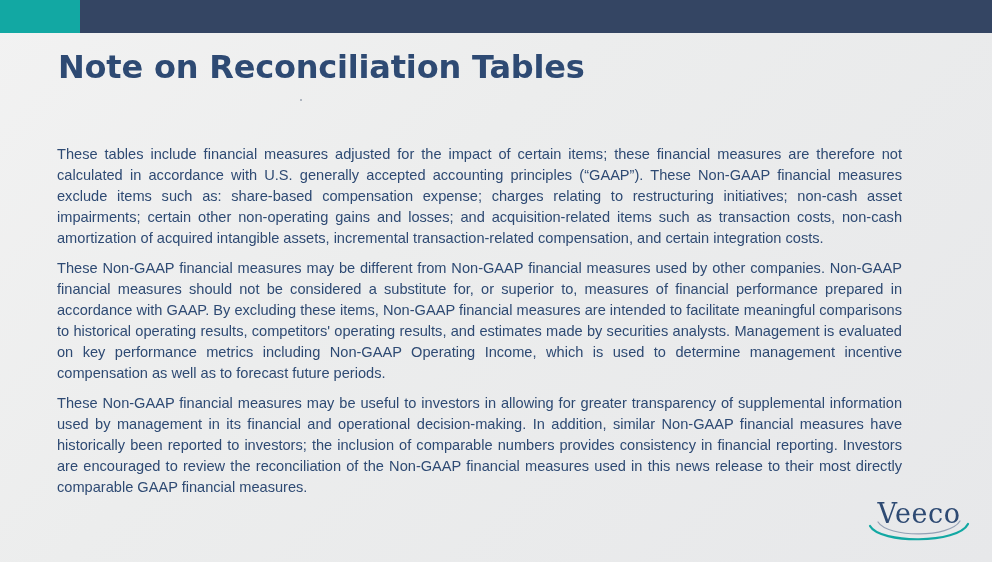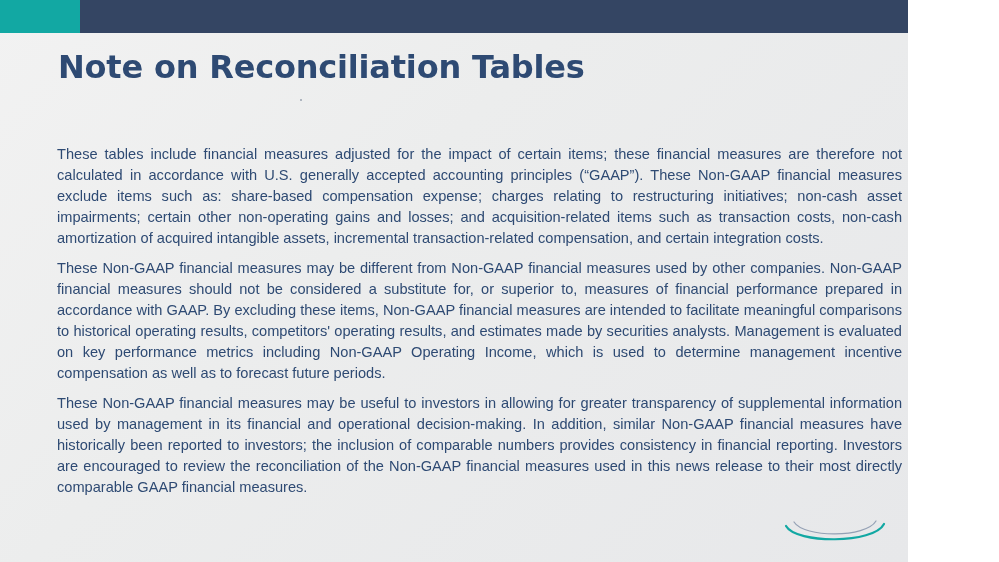--- a/index.html
+++ b/index.html
@@ -8,21 +8,21 @@
   }
   body {
     width: 999px;
     height: 562px;
     overflow: hidden;
     font-family: "Liberation Sans", sans-serif;
     background: #ffffff;
   }
   .slide {
     position: relative;
-    width: 908px;
+    width: 992px;
     height: 562px;
     background: linear-gradient(135deg, #f2f2f2 0%, #eceded 40%, #e7e8ea 100%);
     box-sizing: border-box;
     overflow: hidden;
   }
   .topbar {
     position: absolute;
     top: 0;
     left: 0;
     width: 999px;
@@ -112,19 +112,20 @@
 
   <div class="tiny-dot"></div>
 
   <div class="body-area">
     <p class="para">These tables include financial measures adjusted for the impact of certain items; these financial measures are therefore not calculated in accordance with U.S. generally accepted accounting principles (“GAAP”). These Non-GAAP financial measures exclude items such as: share-based compensation expense; charges relating to restructuring initiatives; non-cash asset impairments; certain other non-operating gains and losses; and acquisition-related items such as transaction costs, non-cash amortization of acquired intangible assets, incremental transaction-related compensation, and certain integration costs.</p>
     <p class="para">These Non-GAAP financial measures may be different from Non-GAAP financial measures used by other companies. Non-GAAP financial measures should not be considered a substitute for, or superior to, measures of financial performance prepared in accordance with GAAP. By excluding these items, Non-GAAP financial measures are intended to facilitate meaningful comparisons to historical operating results, competitors' operating results, and estimates made by securities analysts. Management is evaluated on key performance metrics including Non-GAAP Operating Income, which is used to determine management incentive compensation as well as to forecast future periods.</p>
     <p class="para">These Non-GAAP financial measures may be useful to investors in allowing for greater transparency of supplemental information used by management in its financial and operational decision-making. In addition, similar Non-GAAP financial measures have historically been reported to investors; the inclusion of comparable numbers provides consistency in financial reporting. Investors are encouraged to review the reconciliation of the Non-GAAP financial measures used in this news release to their most directly comparable GAAP financial measures.</p>
   </div>
 
   <div class="logo">
+    <div class="logo-text">Veeco</div>
     <svg class="logo-swoosh" viewBox="0 0 106 28">
       <path d="M4 6 C 14 24, 92 24, 102 4" fill="none" stroke="#12a8a3" stroke-width="2.2" stroke-linecap="round"></path>
       <path d="M12 2 C 22 18, 84 18, 94 1" fill="none" stroke="#2e4a73" stroke-width="1.2" stroke-linecap="round" opacity="0.45"></path>
     </svg>
   </div>
 
 </div>
 
 </body></html>

